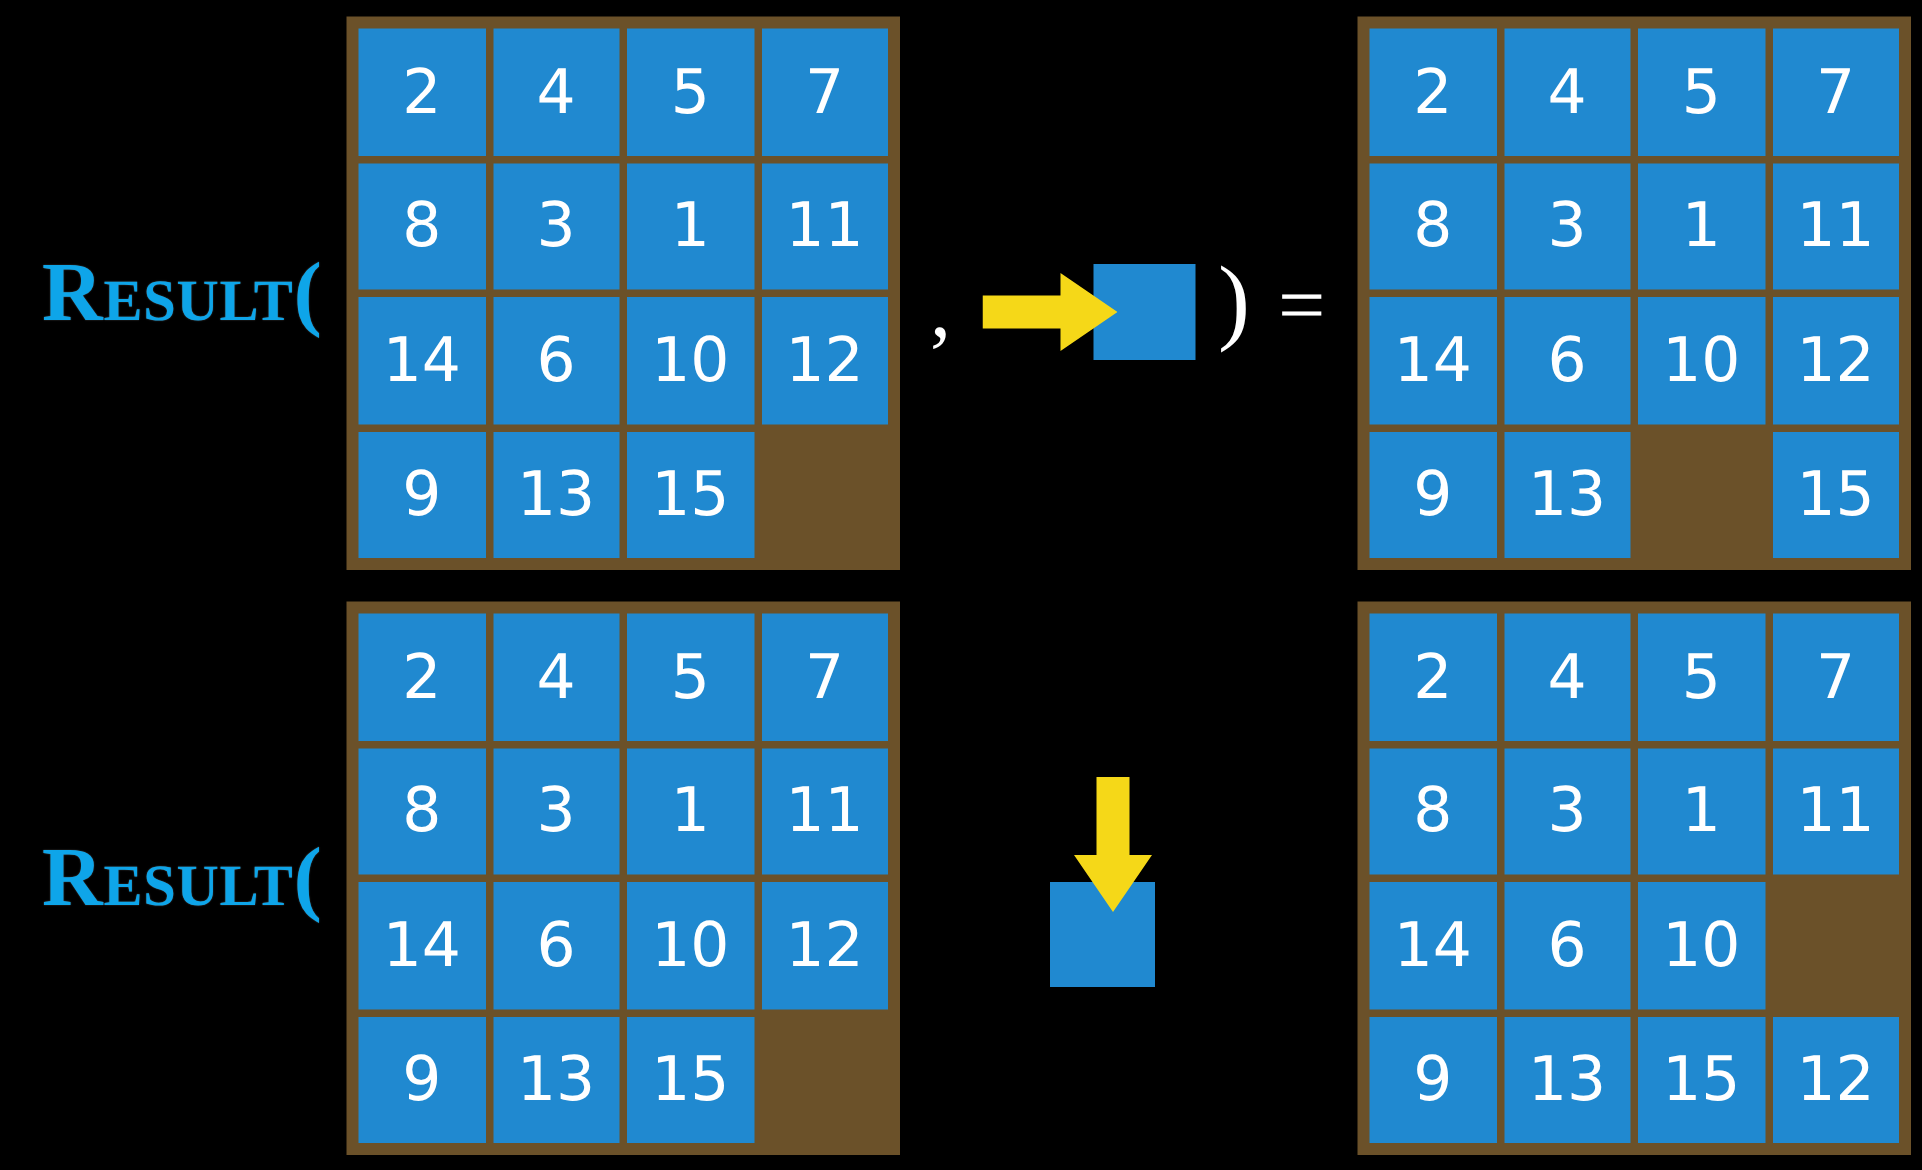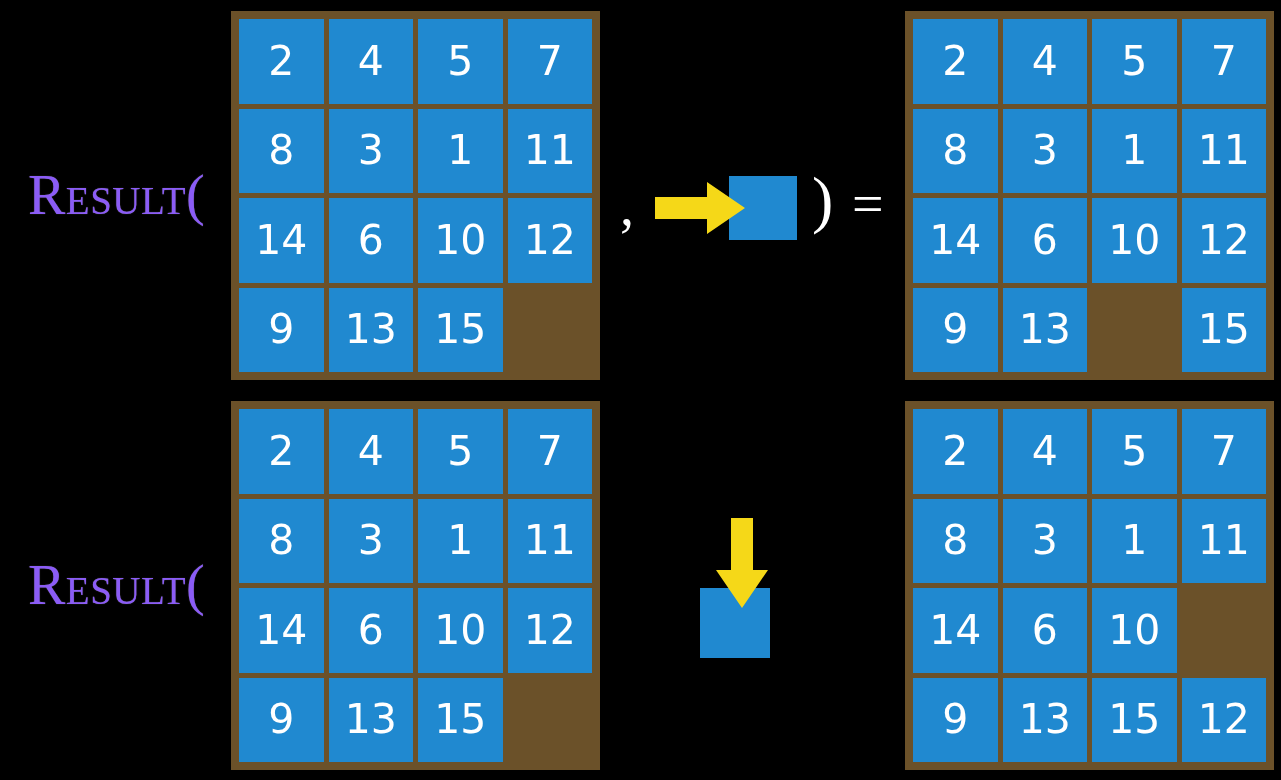--- a/index.html
+++ b/index.html
@@ -25,28 +25,29 @@
   }
   #row-0 { top: 0px; }
   #row-1 { top: 390px; }
 
   
   .result-label {
     position: absolute;
     left: 28px;
     top: 50%;
     transform: translateY(-50%);
-    color: #8b5cf6;
+    color: #0ea5e9;
     font-family: "Liberation Serif", "DejaVu Serif", serif;
     font-variant: small-caps;
     font-size: 56px;
     line-height: 1;
     letter-spacing: 0.5px;
     white-space: nowrap;
     text-shadow: 0 0 1px rgba(255,255,255,0.35);
+    font-weight: bold;
   }
 
   
   .board {
     position: absolute;
     width: 369px;
     height: 369px;
     background: #6b5129;
     box-sizing: border-box;
     padding: 8px;

